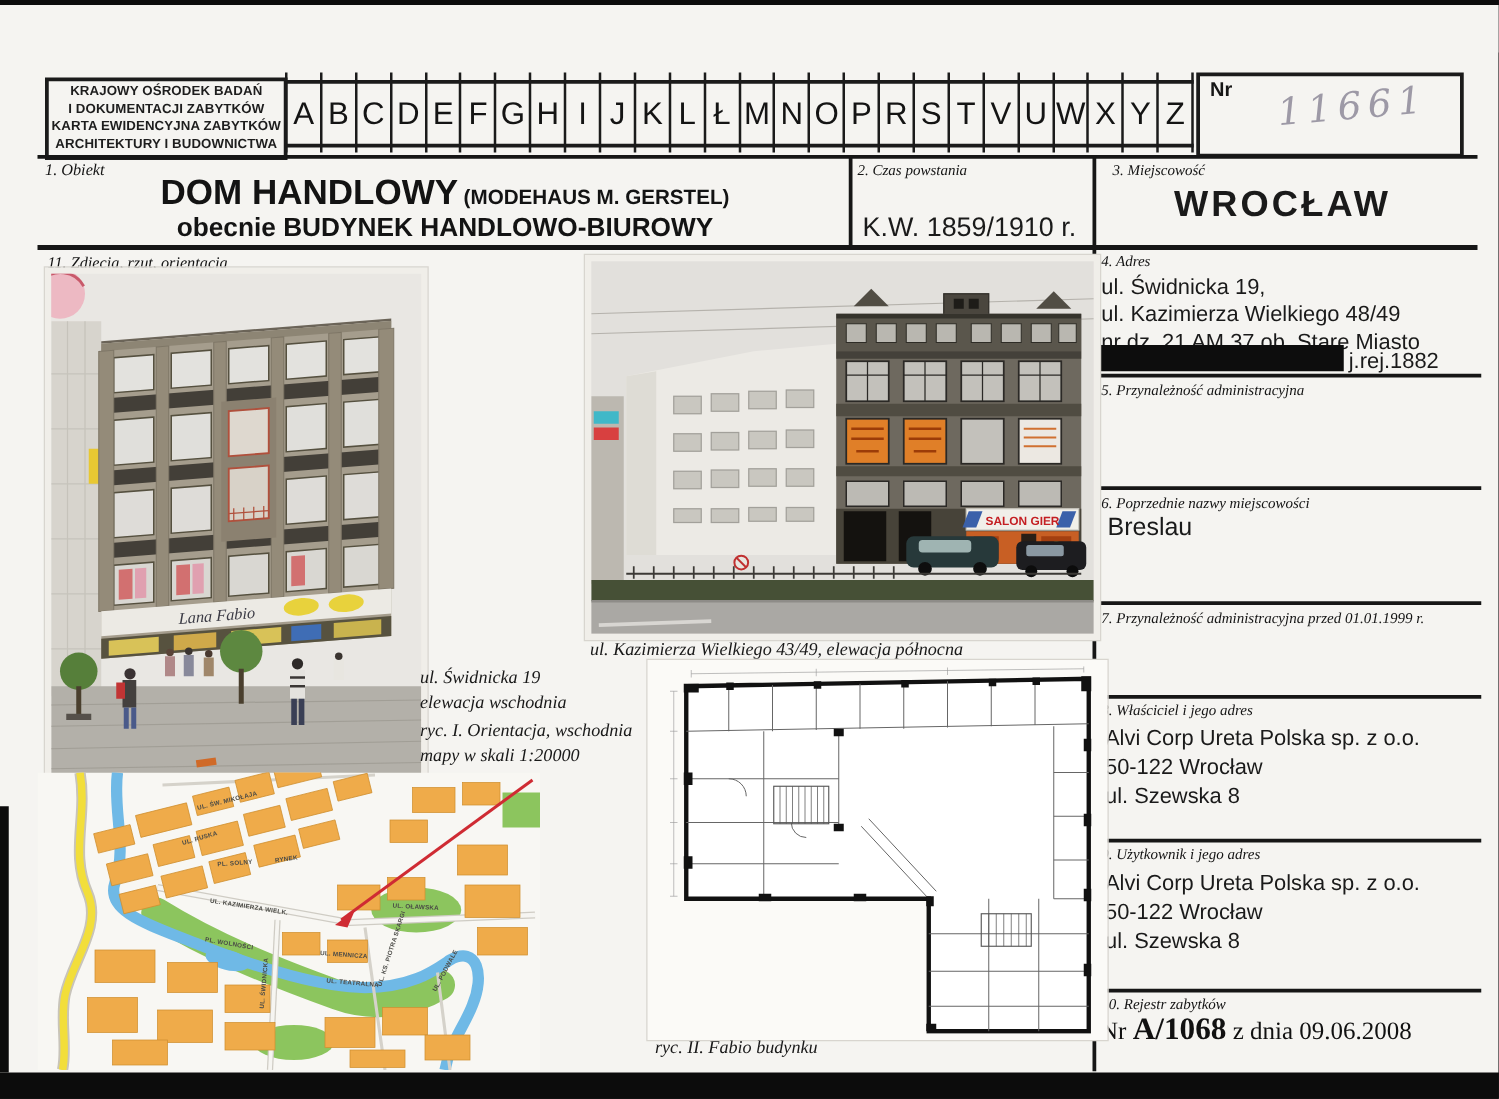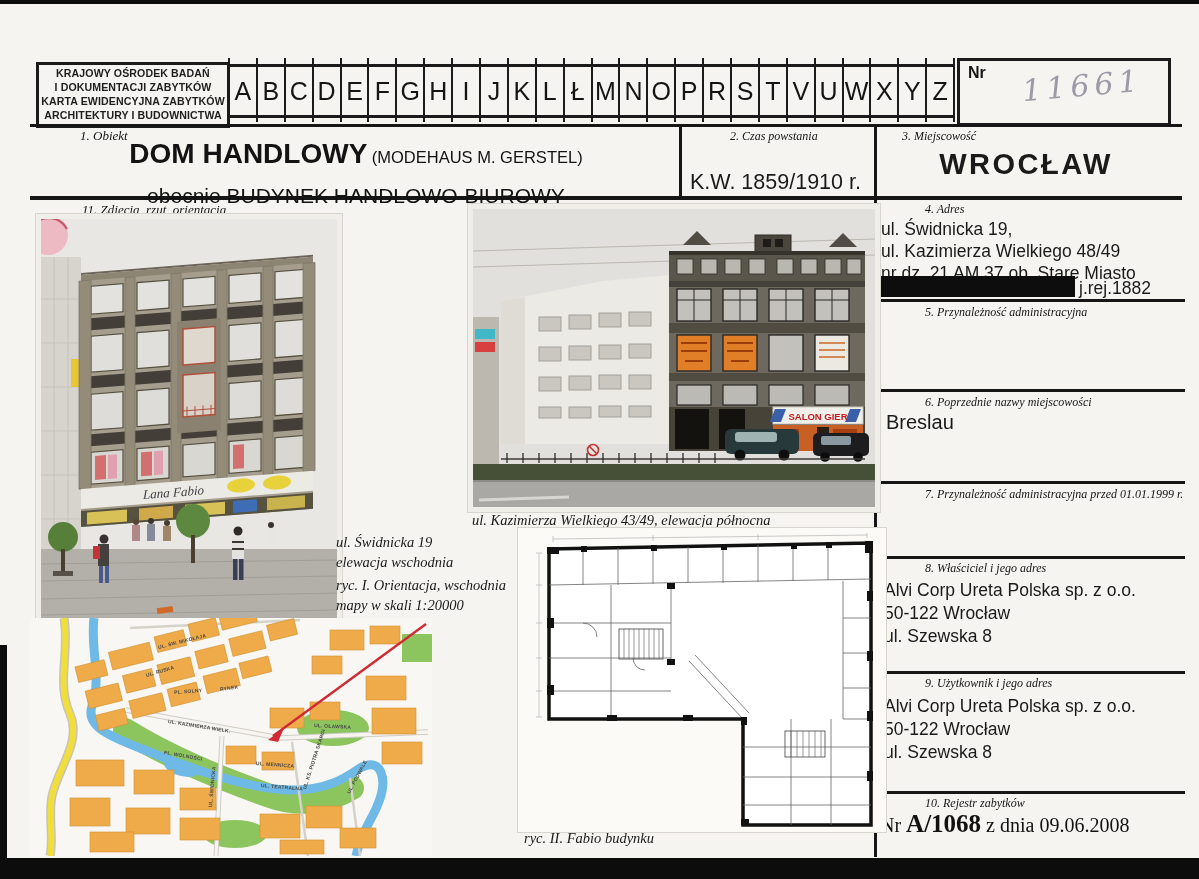--- a/index.html
+++ b/index.html
@@ -2,43 +2,43 @@
 <html><head>
 <meta charset="utf-8">
 <style>
   html,body{margin:0;padding:0;background:#0c0c0c;}
   #stage{position:relative;width:1199px;height:879px;background:#0c0c0c;overflow:hidden;
          font-family:"Liberation Sans",sans-serif;}
   .paper{position:absolute;left:0;top:4px;right:0;bottom:21px;background:#f5f4f1;z-index:1;}
   .paper-band{position:absolute;left:0;top:4px;width:100%;height:38px;background:#e9e8e4;z-index:1;}
   .scan-sliver{position:absolute;left:0;top:645px;width:7px;height:213px;background:#0c0c0c;z-index:4;}
   .hline,.vline{position:absolute;background:#161616;z-index:3;}
-  .lbl{position:absolute;font:italic 13px "Liberation Serif",serif;color:#141414;z-index:3;white-space:nowrap;margin-left:44px;}
+  .lbl{position:absolute;font:italic 13px "Liberation Serif",serif;color:#141414;z-index:3;white-space:nowrap;}
   .lbl-sm{font-size:12px;}
   .val{position:absolute;font-family:"Liberation Sans",sans-serif;color:#1a1a1a;z-index:3;white-space:nowrap;}
   .cap{position:absolute;font:italic 14.5px "Liberation Serif",serif;color:#191919;line-height:1.38;z-index:3;white-space:nowrap;}
   
   .inst-box{position:absolute;left:36px;top:62px;width:188px;height:60px;border:3px solid #1b1b1b;
             display:flex;flex-direction:column;justify-content:center;align-items:center;
             font-size:10.6px;font-weight:700;line-height:1.3;text-align:center;color:#1d1d1d;z-index:3;letter-spacing:.1px;}
   .alpha-strip{position:absolute;left:228px;top:58px;width:727px;height:64px;display:flex;z-index:3;}
   .alpha-cell{flex:1;border-left:2.5px solid #1b1b1b;display:flex;align-items:center;justify-content:center;
               font-size:25px;color:#141414;padding-top:2px;}
   .alpha-strip .alpha-cell:last-child{border-right:2.5px solid #1b1b1b;}
   .alpha-topline{position:absolute;left:228px;top:64px;width:727px;height:2.5px;background:#1b1b1b;z-index:3;}
   .alpha-botline{position:absolute;left:228px;top:115px;width:727px;height:2.5px;background:#1b1b1b;z-index:3;}
   .nr-box{position:absolute;left:957px;top:58px;width:208px;height:62px;border:3px solid #1b1b1b;z-index:3;}
   .nr-label{position:absolute;left:8px;top:3px;font-size:16px;font-weight:700;color:#161616;}
   .nr-value{position:absolute;left:62px;top:7px;font:italic 30px "DejaVu Serif",serif;color:#9d99a6;
             transform:rotate(-5deg);letter-spacing:5px;}
   
   .title-wrap{position:absolute;left:40px;top:138px;width:632px;text-align:center;z-index:3;color:#131313;}
   .t1{font-size:28px;font-weight:700;}
-  .t1s{font-size:16.5px;font-weight:400;}
-  .t2{font-size:21px;font-weight:400;margin-top:14px;}
+  .t1s{font-size:16.5px;font-weight:700;}
+  .t2{font-size:21px;font-weight:700;margin-top:1px;}
   .czas{font-size:21.5px;color:#1a1a1a;line-height:1.28;}
   .wro{font-size:29px;font-weight:700;letter-spacing:2.5px;}
   .redact{position:absolute;left:877px;top:276px;width:198px;height:21px;background:#0d0d0d;z-index:3;}
   .kv-key{position:absolute;left:888px;font-size:16.5px;color:#1c1c1c;}
   .kv-val{position:absolute;left:1010px;font-size:19px;color:#141414;}
   .addr{font-size:17.5px;line-height:1.3;}
   .rej{font-family:"Liberation Serif",serif;font-size:20px;color:#111;}
   .rej b{font-size:25px;}
   
   .photo{position:absolute;z-index:3;border:5px solid #f0eee9;outline:1px solid #d8d5cf;background:#eae8e4;}
@@ -110,21 +110,21 @@
     <div>
       <span class="t1">DOM HANDLOWY</span>
       <span class="t1s">(MODEHAUS M. GERSTEL)</span>
     </div>
     <div class="t2">obecnie BUDYNEK HANDLOWO-BIUROWY</div>
   </div>
 
   <div class="lbl lbl-sm" style="left:686px;top:129px">2. Czas powstania</div>
   <div class="val czas" style="left:690px;top:169px">K.W. 1859/1910 r.</div>
 
-  <div class="lbl lbl-sm" style="left:858px;top:129px">3. Miejscowość</div>
+  <div class="lbl lbl-sm" style="left:890px;top:129px">3. Miejscowość</div>
   <div class="val wro" style="left:875px;top:148px;width:302px;text-align:center">WROCŁAW</div>
 
   <div class="lbl lbl-sm" style="left:881px;top:202px">4. Adres</div>
   <div class="val addr" style="left:881px;top:218px">ul. Świdnicka 19,</div>
   <div class="val addr" style="left:881px;top:240px">ul. Kazimierza Wielkiego 48/49</div>
   <div class="val addr" style="left:881px;top:262px">nr dz. 21 AM 37 ob. Stare Miasto</div>
   <div class="redact"></div>
   <div class="val addr" style="left:1079px;top:277px">j.rej.1882</div>
   <div class="hline" style="left:875px;top:299px;width:310px;height:3px"></div>
 

